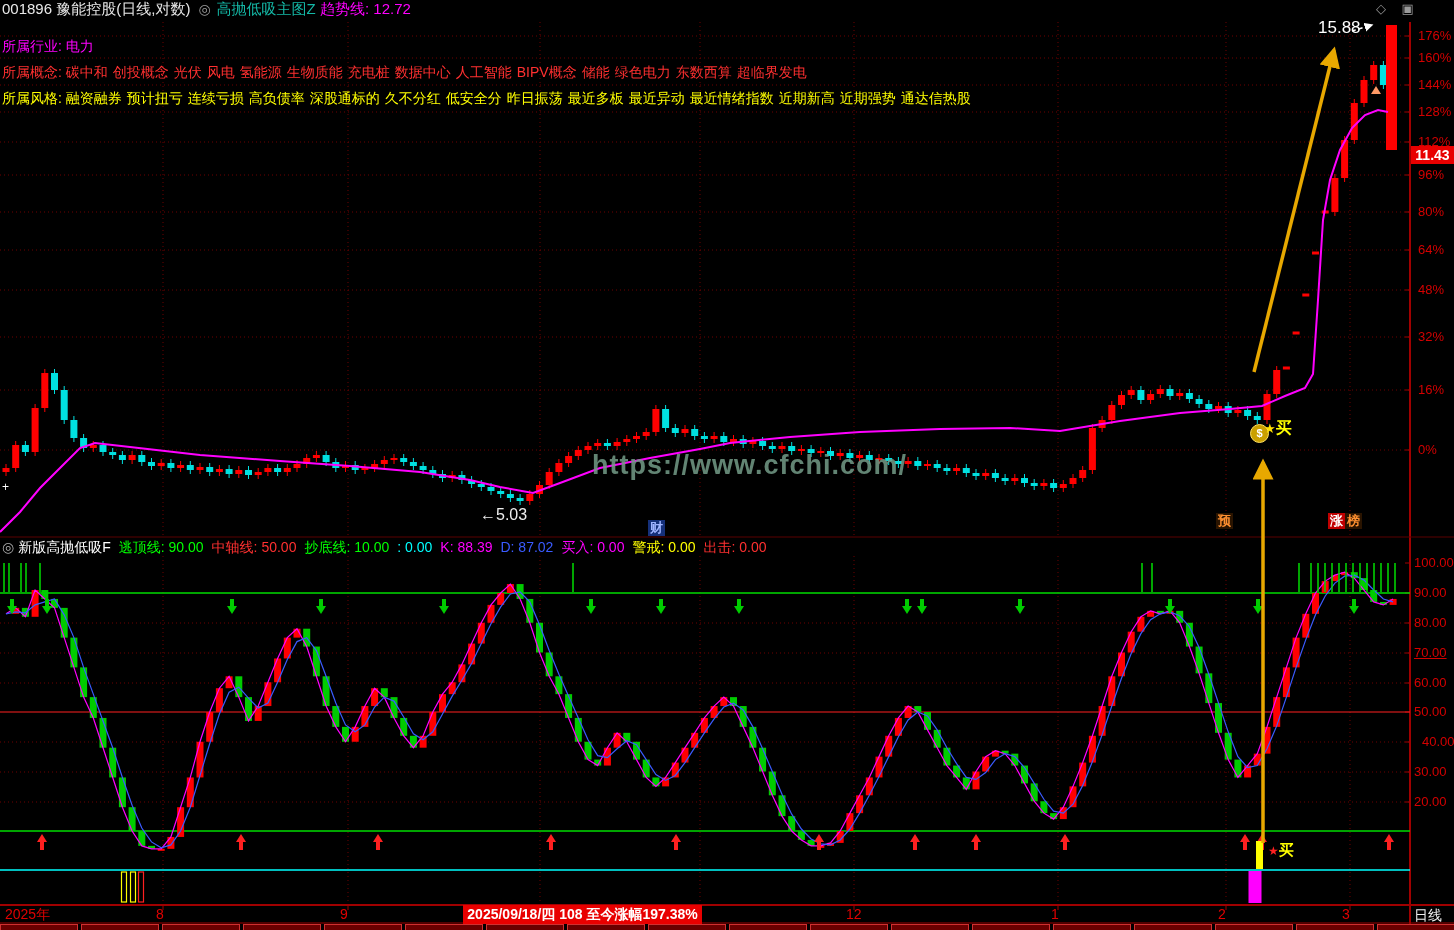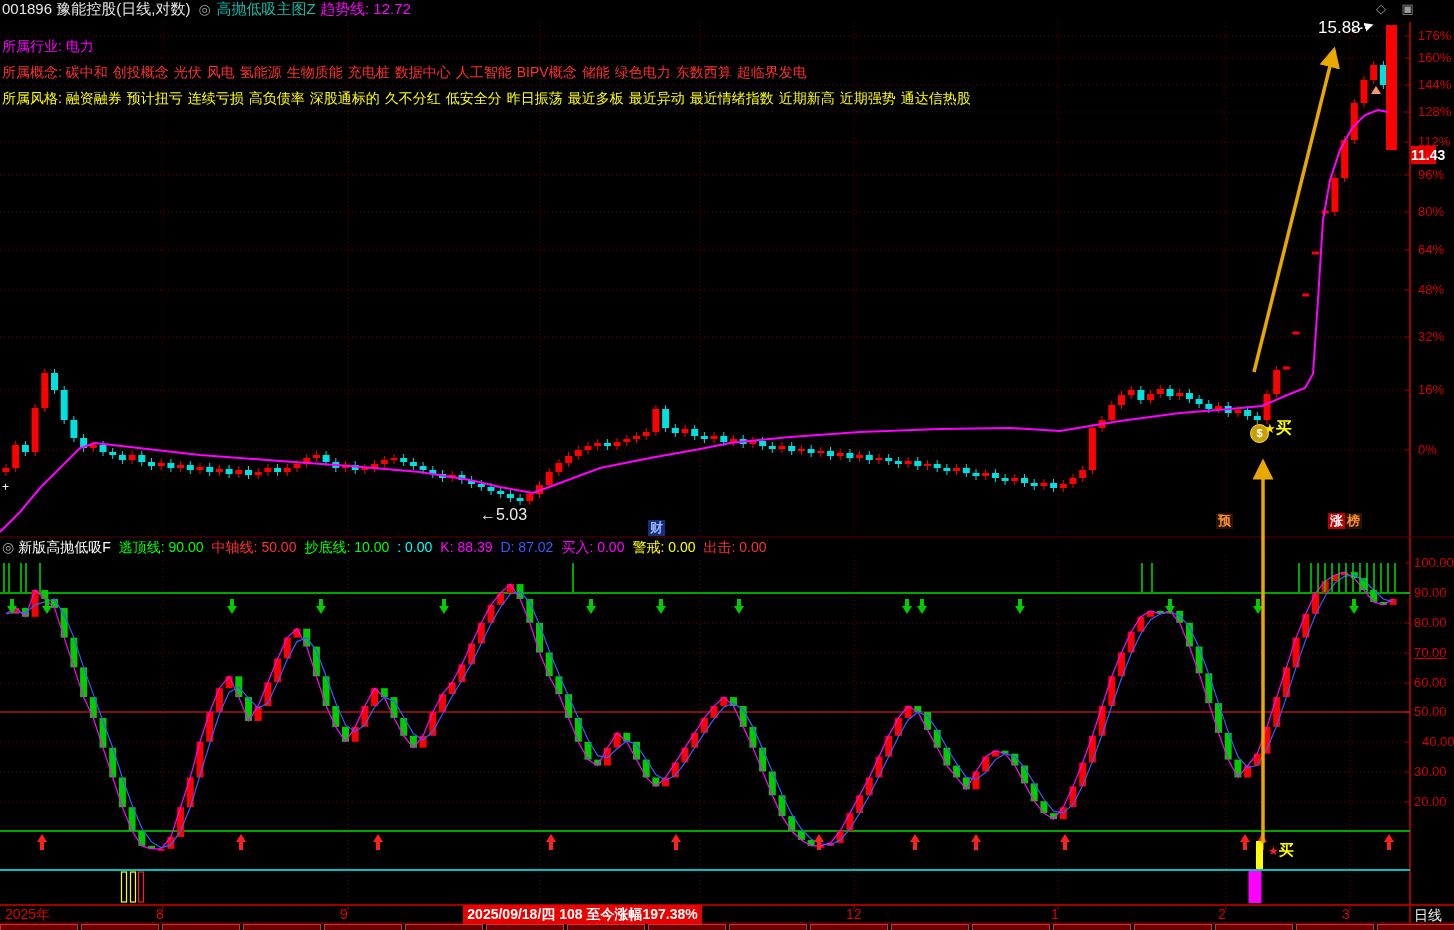--- a/index.html
+++ b/index.html
@@ -14,21 +14,21 @@
   .info-row .itm{margin-right:5px;}
   #hdr2{left:2px;top:539px;font-size:14px;}
   #hdr2 span{margin-right:8px;}
   #hdr2 .icn{color:#aaa;margin-right:4px;}
   .axis-lbl{position:absolute;font-size:13px;color:#d40000;z-index:3;}
   .month-lbl{position:absolute;top:906px;font-size:14px;color:#e00000;z-index:3;}
   #date-box{left:463px;top:905px;width:239px;height:19px;background:#e80000;color:#fff;
             font-size:14px;text-align:center;line-height:19px;font-weight:bold;}
   #period-lbl{left:1414px;top:907px;color:#eee;font-size:14px;}
   #year-lbl{left:5px;top:906px;color:#e00000;font-size:14px;}
-  #price-marker{left:1411px;top:146px;width:25px;height:18px;background:#e80000;color:#fff;
+  #price-marker{left:1411px;top:146px;width:43px;height:18px;background:#e80000;color:#fff;
                 font-size:14px;font-weight:bold;text-align:center;line-height:18px;}
   #high-lbl{left:1318px;top:18px;color:#fff;font-size:17px;}
   #low-lbl{left:480px;top:506px;color:#eee;font-size:16px;}
   #watermark{left:592px;top:450px;font-size:27px;font-weight:bold;color:rgba(115,155,135,.85);
              letter-spacing:1px;}
   .tag{position:absolute;z-index:3;font-size:13px;line-height:16px;padding:0 2px;font-weight:bold;}
   #buy-main{left:1264px;top:418px;font-size:16px;color:#ffff00;font-weight:bold;}
   #buy-main .star{color:#ffe000;font-size:13px;}
   #buy-ind{left:1268px;top:841px;font-size:15px;color:#ffff00;font-weight:bold;}
   #buy-ind .star{color:#ff2020;font-size:12px;}
@@ -621,20 +621,21 @@
 
   <div id="info-rows"></div>
 
   <div id="hdr2" class="ov">
     <span class="icn">◎</span><span style="color:#fff">新版高抛低吸F</span><span id="hdr2-segs"><span style="color: rgb(0, 255, 0);">逃顶线: 90.00</span><span style="color: rgb(255, 48, 48);">中轴线: 50.00</span><span style="color: rgb(0, 255, 0);">抄底线: 10.00</span><span style="color: rgb(0, 255, 255);">: 0.00</span><span style="color: rgb(255, 0, 255);">K: 88.39</span><span style="color: rgb(58, 91, 255);">D: 87.02</span><span style="color: rgb(255, 0, 255);">买入: 0.00</span><span style="color: rgb(255, 255, 0);">警戒: 0.00</span><span style="color: rgb(255, 48, 48);">出击: 0.00</span></span>
   </div>
 
   <div id="high-lbl" class="ov">15.88</div>
   <div id="low-lbl" class="ov">←5.03</div>
   <div id="price-marker" class="ov">11.43</div>
+  <div id="watermark" class="ov">https://www.cfchi.com/</div>
   <div id="cursor-plus" class="ov">+</div>
 
   <div id="moneybag" class="ov">$</div>
   <div id="buy-main" class="ov"><span class="star">★</span><span>买</span></div>
   <div id="buy-ind" class="ov"><span class="star">★</span><span>买</span></div>
 
   <div id="year-lbl" class="ov">2025年</div>
   <div id="month-lbls"></div>
   <div id="date-box" class="ov">2025/09/18/四 108 至今涨幅197.38%</div>
   <div id="period-lbl" class="ov">日线</div>

